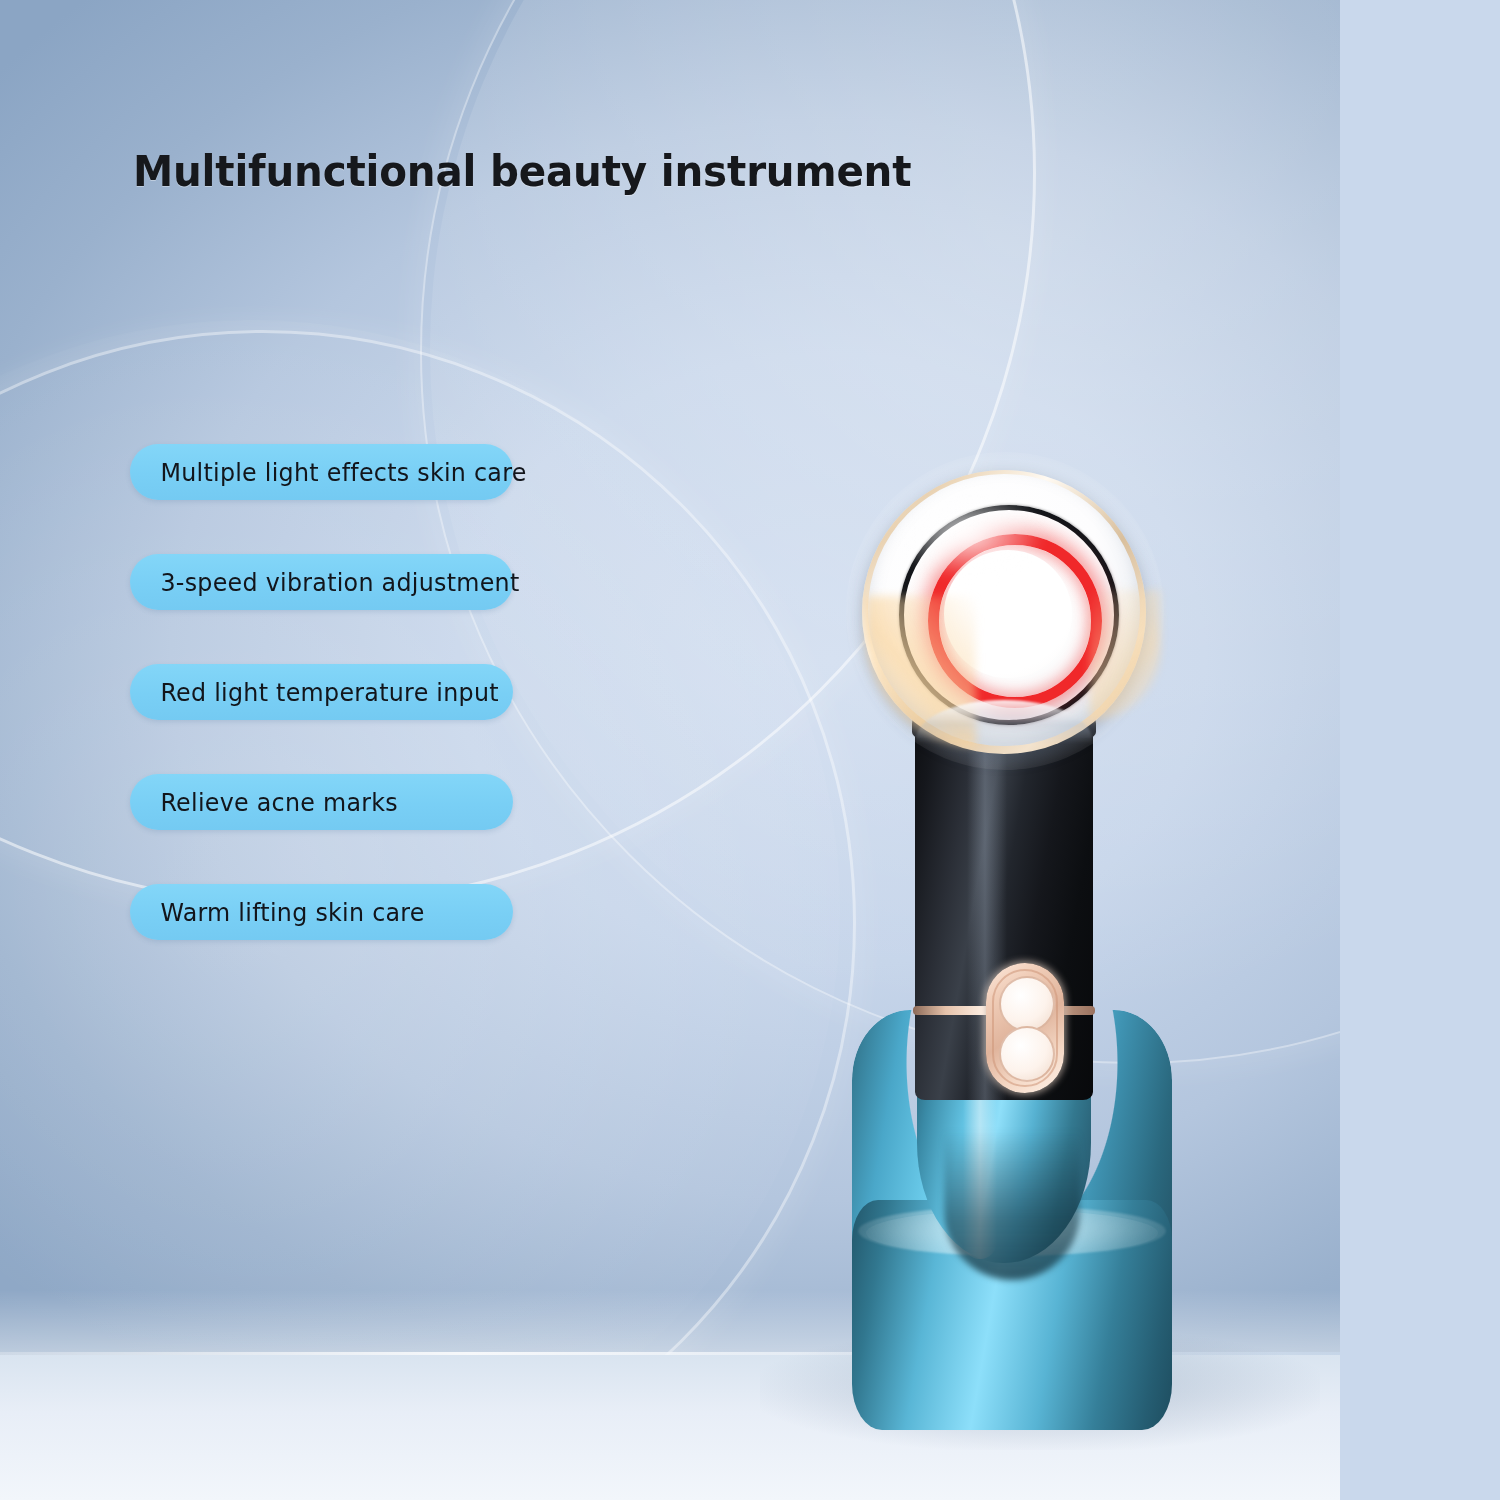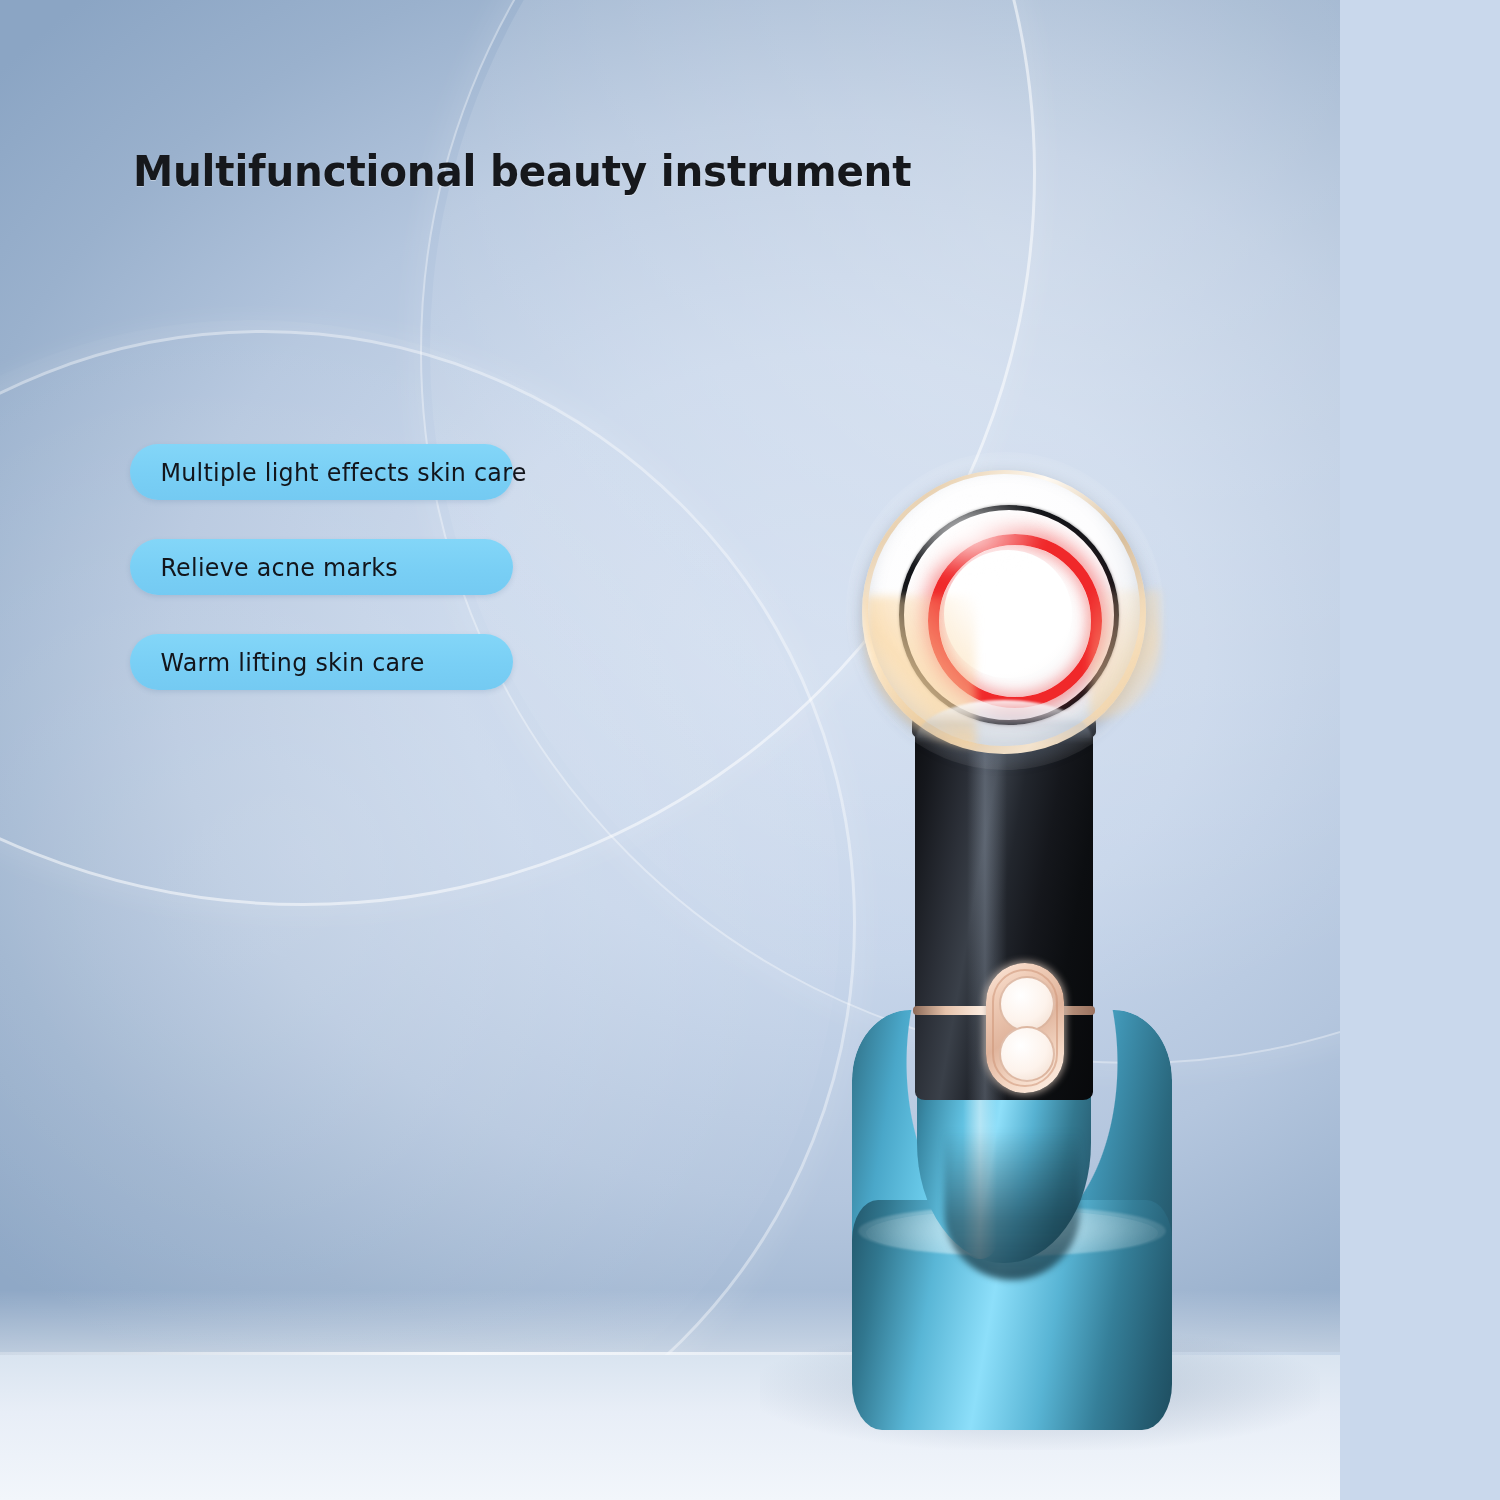--- a/index.html
+++ b/index.html
@@ -58,21 +58,21 @@
     text-shadow:0 1px 0 rgba(255,255,255,0.35);
   }
 
   
   .pills{position:absolute;left:130px;top:444px;width:383px;}
   .pill{
     height:56px;width:383px;border-radius:28px;
     background:linear-gradient(180deg,#83d6f8 0%,#79cff5 55%,#74caf2 100%);
     box-shadow:0 2px 5px rgba(70,110,150,0.18);
     display:flex;align-items:center;
-    margin-bottom:39px;
+    margin-bottom:54px;
   }
   .pill-label{
     padding-left:32px;font-size:25px;color:#12151b;
     font-family:"DejaVu Sans", sans-serif;letter-spacing:0.3px;
     white-space:nowrap;transform:scaleX(0.95);transform-origin:left center;
   }
 
   
   .device{position:absolute;left:0;top:0;width:1500px;height:1500px;pointer-events:none;}
 
@@ -239,21 +239,27 @@
 
   <div class="title">Multifunctional beauty instrument</div>
 
   <div class="pills">
 
     <div class="pill">
       <span class="pill-label">Multiple light effects skin care</span>
     </div>
 
 
-
+    <div class="pill">
+      <span class="pill-label">3-speed vibration adjustment</span>
+    </div>
+
+    <div class="pill">
+      <span class="pill-label">Red light temperature input</span>
+    </div>
 
 
 
     <div class="pill">
       <span class="pill-label">Relieve acne marks</span>
     </div>
 
     <div class="pill">
       <span class="pill-label">Warm lifting skin care</span>
     </div>

